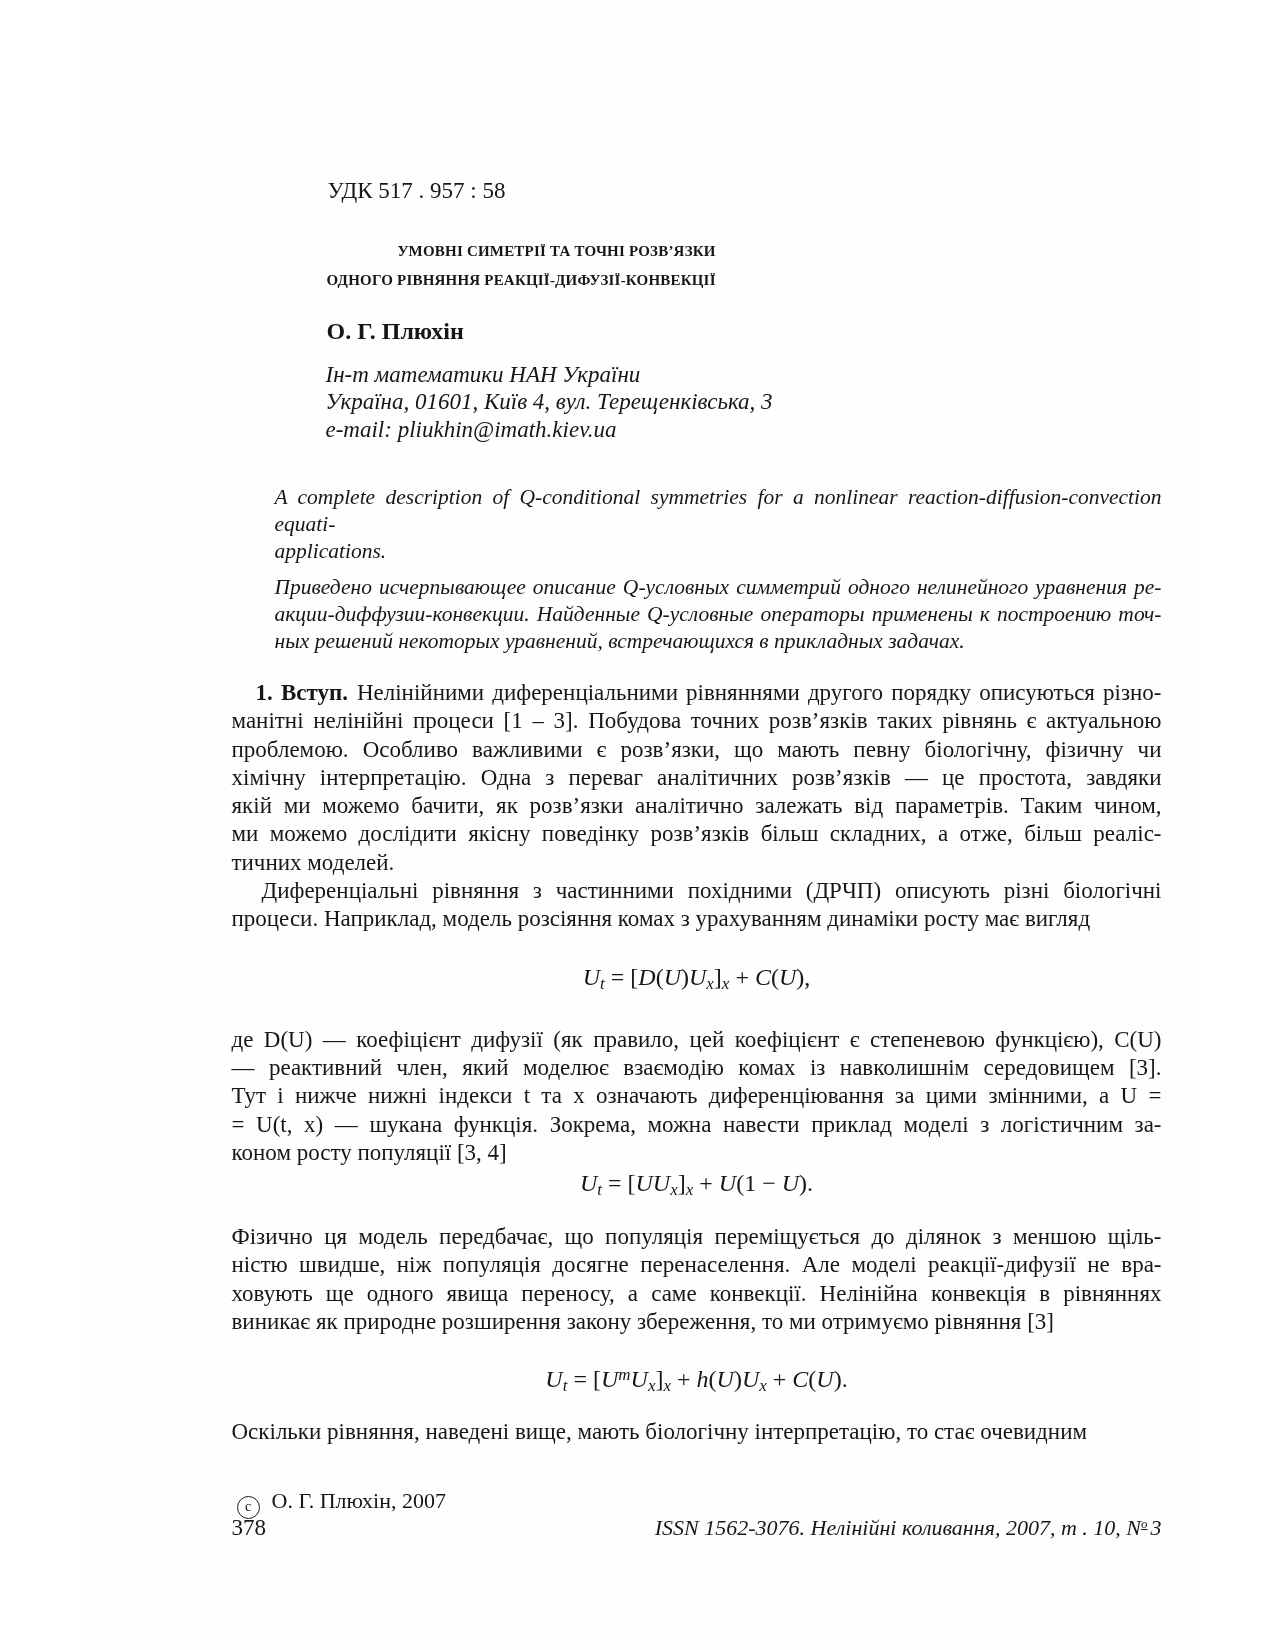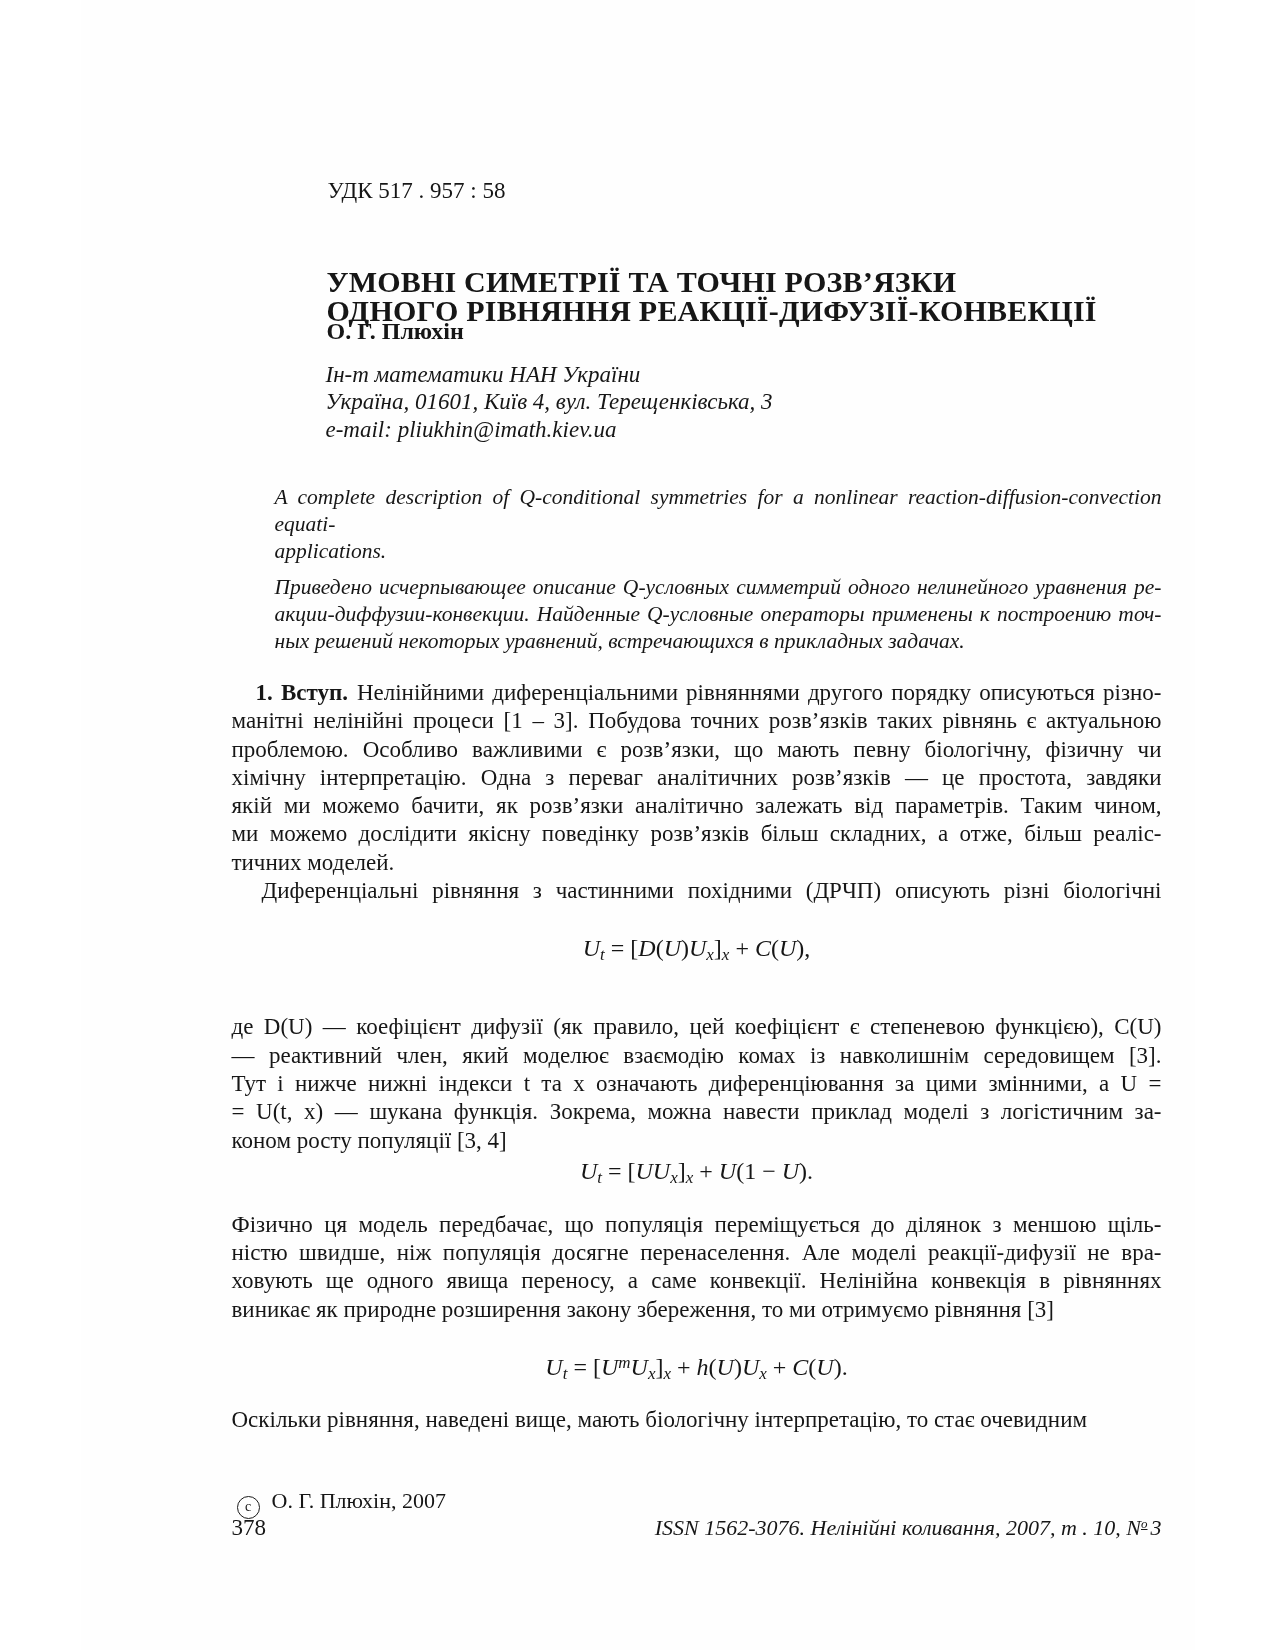--- a/index.html
+++ b/index.html
@@ -2,38 +2,38 @@
 <html><head>
 <meta charset="utf-8">
 <style>
   html,body { margin:0; padding:0; background:#ffffff; }
   .page {
     position:relative; width:1114px; height:1650px; margin:0 auto;
     background:#fefefe; color:#161616; overflow:hidden;
     font-family:"Liberation Serif","DejaVu Serif",serif;
   }
   .udc { position:absolute; left:247px; top:178px; font-size:23px; }
-  .title { position:absolute; left:246px; top:268px; font-size:30px; font-weight:700; line-height:28.5px; letter-spacing:0.2px; }
+  .title { position:absolute; left:246px; top:237px; font-size:15px; font-weight:700; line-height:28.5px; letter-spacing:0.2px;text-align:right; }
   .author { position:absolute; left:246px; top:318px; font-size:24px; font-weight:700; }
   .affiliation { position:absolute; left:245px; top:361px; font-size:23px; font-style:italic; line-height:27.3px; }
   .abstract { position:absolute; left:150px; width:931px; font-style:italic; font-size:21.5px; line-height:27px; }
   .abstract-en { top:484px; }
   .abstract-ru { top:574px; }
   .jlines .t-line { text-align:justify; text-align-last:justify;margin-left:44px; }
   .jlines .t-line:last-child { text-align-last:left; }
   .body-text { position:absolute; left:151px; top:679px; width:930px; font-size:23px; line-height:28.3px; }
   .para-line { text-align:justify; text-align-last:justify; }
   .para-line.final { text-align-last:left; }
   .para-line.indent { text-indent:30px; }
   .lead { font-weight:700; margin-right:9px;margin-left:24px; }
   .equation { text-align:center; font-size:24px; line-height:32px; }
   .equation .it, .equation .m-sub, .equation .m-sup { font-style:italic; }
   .equation .m-sub { font-size:17px; vertical-align:-4px; }
   .equation .m-sup { font-size:17px; vertical-align:7px; }
-  .eq1 { margin:27px 0 42px 0; }
+  .eq1 { margin:27px 0 26px 0; }
   .eq2 { margin:0 0 17px 0; }
   .eq3 { margin:23px 0 16px 0; }
   .footer-copy { position:absolute; left:156px; top:1488px; font-size:22px; }
   .copy-circle {
     display:inline-flex; width:21px; height:21px; border:1.5px solid #1a1a1a; border-radius:50%;
     align-items:center; justify-content:center; font-size:14px; margin-right:12px; vertical-align:-3px;
   }
   .footer-row { position:absolute; left:151px; top:1515px; width:930px; display:flex; justify-content:space-between; align-items:baseline; font-size:23px; }
   .journal { font-style:italic; font-size:22px; }
   .ord { display:inline-block; font-size:13px; vertical-align:7px; text-decoration:underline; margin-right:3px; }
@@ -74,20 +74,21 @@
         <div class="para-line"><span class="lead">1. Вступ.</span>Нелінійними диференціальними рівняннями другого порядку описуються різно-</div>
         <div class="para-line">манітні нелінійні процеси [1 – 3]. Побудова точних розв’язків таких рівнянь є актуальною</div>
         <div class="para-line">проблемою. Особливо важливими є розв’язки, що мають певну біологічну, фізичну чи</div>
         <div class="para-line">хімічну інтерпретацію. Одна з переваг аналітичних розв’язків — це простота, завдяки</div>
         <div class="para-line">якій ми можемо бачити, як розв’язки аналітично залежать від параметрів. Таким чином,</div>
         <div class="para-line">ми можемо дослідити якісну поведінку розв’язків більш складних, а отже, більш реаліс-</div>
         <div class="para-line final">тичних моделей.</div>
       </div>
       <div>
         <div class="para-line indent">Диференціальні рівняння з частинними похідними (ДРЧП) описують різні біологічні</div>
+        <div class="para-line final">процеси. Наприклад, модель розсіяння комах з урахуванням динаміки росту має вигляд</div>
       </div>
       <div class="equation eq1"><span class="it">U</span><span class="m-sub">t</span><span class="rm"> = [</span><span class="it">D</span><span class="rm">(</span><span class="it">U</span><span class="rm">)</span><span class="it">U</span><span class="m-sub">x</span><span class="rm">]</span><span class="m-sub">x</span><span class="rm"> + </span><span class="it">C</span><span class="rm">(</span><span class="it">U</span><span class="rm">),</span></div>
       <div>
         <div class="para-line">де D(U) — коефіцієнт дифузії (як правило, цей коефіцієнт є степеневою функцією), C(U)</div>
         <div class="para-line">— реактивний член, який моделює взаємодію комах із навколишнім середовищем [3].</div>
         <div class="para-line">Тут і нижче нижні індекси t та x означають диференціювання за цими змінними, а U =</div>
         <div class="para-line">= U(t, x) — шукана функція. Зокрема, можна навести приклад моделі з логістичним за-</div>
         <div class="para-line final">коном росту популяції [3, 4]</div>
       </div>
       <div class="equation eq2"><span class="it">U</span><span class="m-sub">t</span><span class="rm"> = [</span><span class="it">UU</span><span class="m-sub">x</span><span class="rm">]</span><span class="m-sub">x</span><span class="rm"> + </span><span class="it">U</span><span class="rm">(1 − </span><span class="it">U</span><span class="rm">).</span></div>

